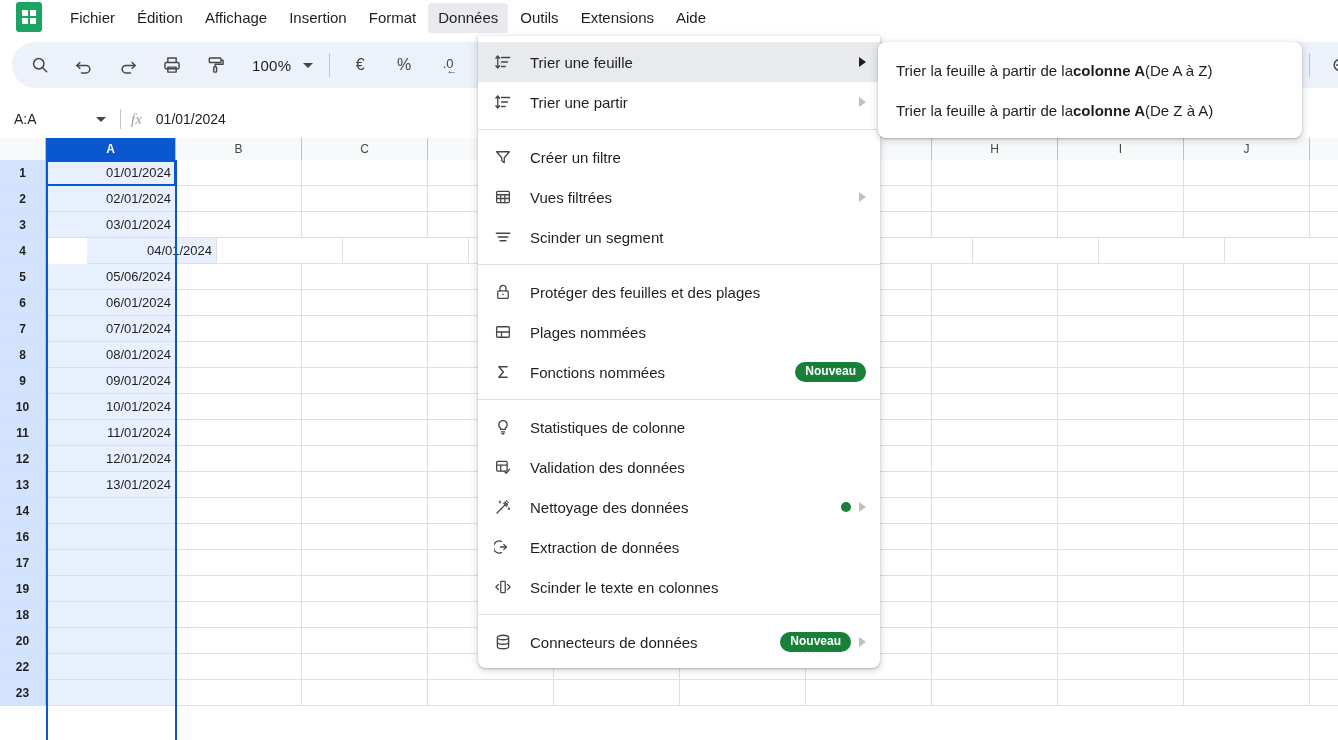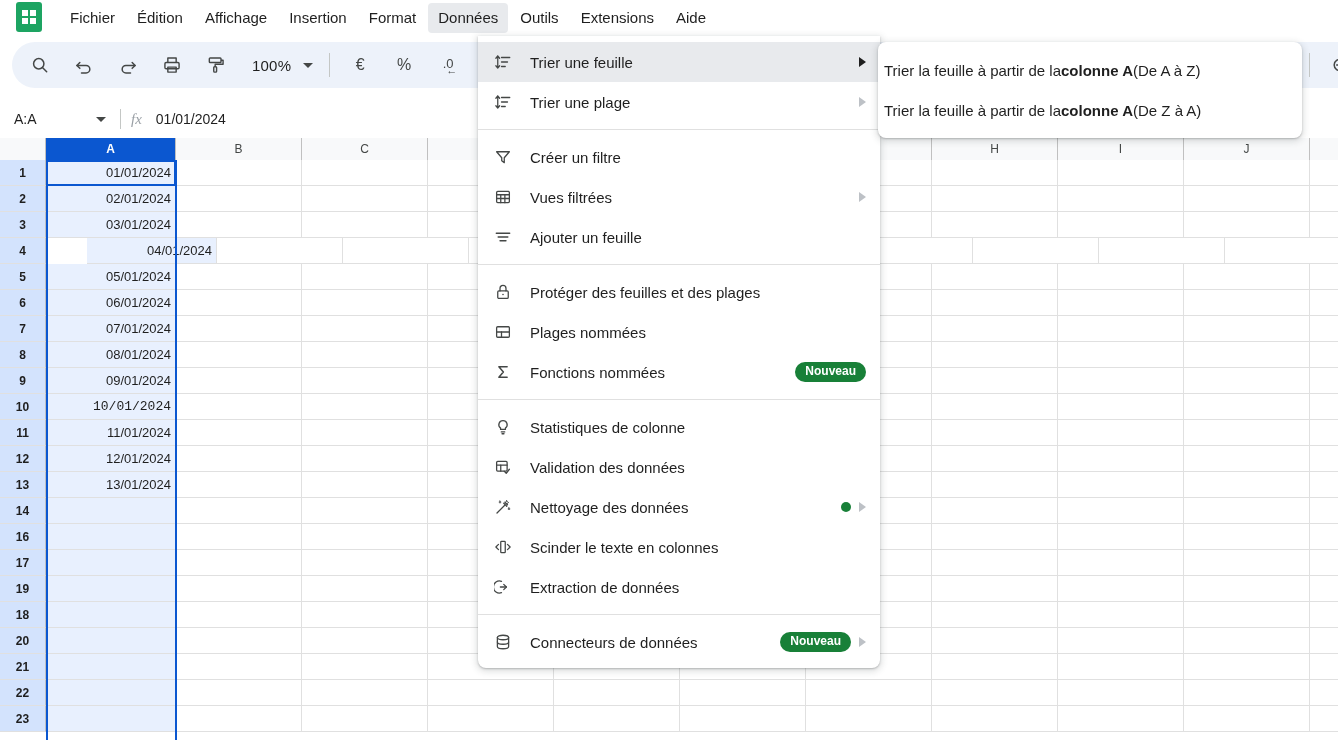--- a/index.html
+++ b/index.html
@@ -192,21 +192,21 @@
 
   
   .submenu {
     position: absolute; top: 42px; left: 878px; width: 424px;
     background: #ffffff; border-radius: 8px;
     box-shadow: 0 2px 6px 2px rgba(60,64,67,.15), 0 1px 2px rgba(60,64,67,.3);
     padding: 8px 0; z-index: 50;
   }
   .smi {
     display: flex; align-items: center; height: 40px;
-    padding: 0 6px; cursor: default;
+    padding: 0 18px; cursor: default;
     font-size: 15px; color: #1f1f1f; white-space: nowrap;
   }
   .smi b { font-weight: bold; }
 </style>
 </head>
 <body>
 
 <div id="app">
 
   <div class="menubar">
@@ -372,21 +372,21 @@
           <div class="cell" style="width: 126px; flex: 0 0 126px;"></div>
           <div class="cell" style="width: 126px; flex: 0 0 126px;"></div>
           <div class="cell" style="width: 126px; flex: 0 0 126px;"></div>
           <div class="cell" style="width: 126px; flex: 0 0 126px;"></div>
           <div class="cell" style="width: 126px; flex: 0 0 126px;"></div>
           <div class="cell" style="width: 126px; flex: 0 0 126px;"></div>
           <div class="cell" style="width: 126px; flex: 0 0 126px;"></div>
         </div>
         <div class="row">
           <div class="rh selected">5</div>
-          <div class="cell sel-col col-a" style="width: 130px; flex: 0 0 130px;">05/01/2024</div>
+          <div class="cell sel-col col-a" style="width: 130px; flex: 0 0 130px;">05/06/2024</div>
           <div class="cell" style="width: 126px; flex: 0 0 126px;"></div>
           <div class="cell" style="width: 126px; flex: 0 0 126px;"></div>
           <div class="cell" style="width: 126px; flex: 0 0 126px;"></div>
           <div class="cell" style="width: 126px; flex: 0 0 126px;"></div>
           <div class="cell" style="width: 126px; flex: 0 0 126px;"></div>
           <div class="cell" style="width: 126px; flex: 0 0 126px;"></div>
           <div class="cell" style="width: 126px; flex: 0 0 126px;"></div>
           <div class="cell" style="width: 126px; flex: 0 0 126px;"></div>
           <div class="cell" style="width: 126px; flex: 0 0 126px;"></div>
           <div class="cell" style="width: 126px; flex: 0 0 126px;"></div>
@@ -442,21 +442,21 @@
           <div class="cell" style="width: 126px; flex: 0 0 126px;"></div>
           <div class="cell" style="width: 126px; flex: 0 0 126px;"></div>
           <div class="cell" style="width: 126px; flex: 0 0 126px;"></div>
           <div class="cell" style="width: 126px; flex: 0 0 126px;"></div>
           <div class="cell" style="width: 126px; flex: 0 0 126px;"></div>
           <div class="cell" style="width: 126px; flex: 0 0 126px;"></div>
           <div class="cell" style="width: 126px; flex: 0 0 126px;"></div>
         </div>
         <div class="row">
           <div class="rh selected">10</div>
-          <div class="cell sel-col col-a" style="width: 130px; flex: 0 0 130px; font-family: Liberation Mono, monospace;">10/01/2024</div>
+          <div class="cell sel-col col-a" style="width: 130px; flex: 0 0 130px;">10/01/2024</div>
           <div class="cell" style="width: 126px; flex: 0 0 126px;"></div>
           <div class="cell" style="width: 126px; flex: 0 0 126px;"></div>
           <div class="cell" style="width: 126px; flex: 0 0 126px;"></div>
           <div class="cell" style="width: 126px; flex: 0 0 126px;"></div>
           <div class="cell" style="width: 126px; flex: 0 0 126px;"></div>
           <div class="cell" style="width: 126px; flex: 0 0 126px;"></div>
           <div class="cell" style="width: 126px; flex: 0 0 126px;"></div>
           <div class="cell" style="width: 126px; flex: 0 0 126px;"></div>
           <div class="cell" style="width: 126px; flex: 0 0 126px;"></div>
           <div class="cell" style="width: 126px; flex: 0 0 126px;"></div>
@@ -568,34 +568,20 @@
           <div class="cell" style="width: 126px; flex: 0 0 126px;"></div>
           <div class="cell" style="width: 126px; flex: 0 0 126px;"></div>
           <div class="cell" style="width: 126px; flex: 0 0 126px;"></div>
           <div class="cell" style="width: 126px; flex: 0 0 126px;"></div>
           <div class="cell" style="width: 126px; flex: 0 0 126px;"></div>
           <div class="cell" style="width: 126px; flex: 0 0 126px;"></div>
           <div class="cell" style="width: 126px; flex: 0 0 126px;"></div>
         </div>
         <div class="row">
           <div class="rh selected">20</div>
-          <div class="cell sel-col col-a" style="width: 130px; flex: 0 0 130px;"></div>
-          <div class="cell" style="width: 126px; flex: 0 0 126px;"></div>
-          <div class="cell" style="width: 126px; flex: 0 0 126px;"></div>
-          <div class="cell" style="width: 126px; flex: 0 0 126px;"></div>
-          <div class="cell" style="width: 126px; flex: 0 0 126px;"></div>
-          <div class="cell" style="width: 126px; flex: 0 0 126px;"></div>
-          <div class="cell" style="width: 126px; flex: 0 0 126px;"></div>
-          <div class="cell" style="width: 126px; flex: 0 0 126px;"></div>
-          <div class="cell" style="width: 126px; flex: 0 0 126px;"></div>
-          <div class="cell" style="width: 126px; flex: 0 0 126px;"></div>
-          <div class="cell" style="width: 126px; flex: 0 0 126px;"></div>
-        </div>
-        <div class="row">
-          <div class="rh selected">21</div>
           <div class="cell sel-col col-a" style="width: 130px; flex: 0 0 130px;"></div>
           <div class="cell" style="width: 126px; flex: 0 0 126px;"></div>
           <div class="cell" style="width: 126px; flex: 0 0 126px;"></div>
           <div class="cell" style="width: 126px; flex: 0 0 126px;"></div>
           <div class="cell" style="width: 126px; flex: 0 0 126px;"></div>
           <div class="cell" style="width: 126px; flex: 0 0 126px;"></div>
           <div class="cell" style="width: 126px; flex: 0 0 126px;"></div>
           <div class="cell" style="width: 126px; flex: 0 0 126px;"></div>
           <div class="cell" style="width: 126px; flex: 0 0 126px;"></div>
           <div class="cell" style="width: 126px; flex: 0 0 126px;"></div>
@@ -650,21 +636,21 @@
       </div>
       <div class="mi">
         <span class="mi-icon">
           <svg width="18" height="18" viewBox="0 0 24 24" fill="none" stroke="currentColor" stroke-width="1.7" stroke-linecap="round" stroke-linejoin="round">
             <path d="M5 4v16M2.5 7L5 4l2.5 3M2.5 17L5 20l2.5-3"></path>
             <line x1="10" y1="6" x2="21" y2="6"></line>
             <line x1="10" y1="12" x2="18" y2="12"></line>
             <line x1="10" y1="18" x2="15" y2="18"></line>
           </svg>
         </span>
-        <span class="mi-label">Trier une plage</span>
+        <span class="mi-label">Trier une partir</span>
         <span class="mi-arrow"></span>
       </div>
       <div class="mi-sep"></div>
       <div class="mi">
         <span class="mi-icon">
           <svg width="18" height="18" viewBox="0 0 24 24" fill="none" stroke="currentColor" stroke-width="1.7" stroke-linecap="round" stroke-linejoin="round">
             <path d="M3.5 5h17l-6.8 8v6.5L10.3 17v-4z"></path>
           </svg>
         </span>
         <span class="mi-label">Créer un filtre</span>
@@ -683,21 +669,21 @@
         <span class="mi-arrow"></span>
       </div>
       <div class="mi">
         <span class="mi-icon">
           <svg width="18" height="18" viewBox="0 0 24 24" fill="none" stroke="currentColor" stroke-width="1.7" stroke-linecap="round" stroke-linejoin="round">
             <line x1="3" y1="7" x2="21" y2="7"></line>
             <line x1="5.5" y1="12" x2="18.5" y2="12"></line>
             <line x1="8" y1="17" x2="16" y2="17"></line>
           </svg>
         </span>
-        <span class="mi-label">Ajouter un feuille</span>
+        <span class="mi-label">Scinder un segment</span>
       </div>
       <div class="mi-sep"></div>
       <div class="mi">
         <span class="mi-icon">
           <svg width="18" height="18" viewBox="0 0 24 24" fill="none" stroke="currentColor" stroke-width="1.7" stroke-linecap="round" stroke-linejoin="round">
             <rect x="5" y="10.5" width="14" height="10" rx="1.6"></rect>
             <path d="M8 10.5V7.2a4 4 0 0 1 8 0v3.3"></path>
             <circle cx="12" cy="15.3" r="1.1" fill="currentColor" stroke="none"></circle>
           </svg>
         </span>
@@ -755,36 +741,36 @@
             <path d="M20 13l.5 1 1 .5-1 .5-.5 1-.5-1-1-.5 1-.5z" stroke-width="1.1"></path>
           </svg>
         </span>
         <span class="mi-label">Nettoyage des données</span>
         <span class="green-dot"></span>
         <span class="mi-arrow"></span>
       </div>
       <div class="mi">
         <span class="mi-icon">
           <svg width="18" height="18" viewBox="0 0 24 24" fill="none" stroke="currentColor" stroke-width="1.7" stroke-linecap="round" stroke-linejoin="round">
+            <path d="M10 4.5a8 8 0 1 0 0 15"></path>
+            <path d="M13 8.5l3.5 3.5-3.5 3.5"></path>
+            <line x1="16.5" y1="12" x2="8.5" y2="12"></line>
+          </svg>
+        </span>
+        <span class="mi-label">Extraction de données</span>
+      </div>
+      <div class="mi">
+        <span class="mi-icon">
+          <svg width="18" height="18" viewBox="0 0 24 24" fill="none" stroke="currentColor" stroke-width="1.7" stroke-linecap="round" stroke-linejoin="round">
             <rect x="9" y="4.5" width="6" height="15" rx="1"></rect>
             <path d="M6 8.5L2.5 12 6 15.5"></path>
             <path d="M18 8.5L21.5 12 18 15.5"></path>
           </svg>
         </span>
         <span class="mi-label">Scinder le texte en colonnes</span>
-      </div>
-      <div class="mi">
-        <span class="mi-icon">
-          <svg width="18" height="18" viewBox="0 0 24 24" fill="none" stroke="currentColor" stroke-width="1.7" stroke-linecap="round" stroke-linejoin="round">
-            <path d="M10 4.5a8 8 0 1 0 0 15"></path>
-            <path d="M13 8.5l3.5 3.5-3.5 3.5"></path>
-            <line x1="16.5" y1="12" x2="8.5" y2="12"></line>
-          </svg>
-        </span>
-        <span class="mi-label">Extraction de données</span>
       </div>
       <div class="mi-sep"></div>
       <div class="mi">
         <span class="mi-icon">
           <svg width="18" height="18" viewBox="0 0 24 24" fill="none" stroke="currentColor" stroke-width="1.7" stroke-linecap="round" stroke-linejoin="round">
             <ellipse cx="12" cy="6" rx="7.5" ry="3"></ellipse>
             <path d="M4.5 6v12c0 1.7 3.4 3 7.5 3s7.5-1.3 7.5-3V6"></path>
             <path d="M4.5 12c0 1.7 3.4 3 7.5 3s7.5-1.3 7.5-3"></path>
           </svg>
         </span>

